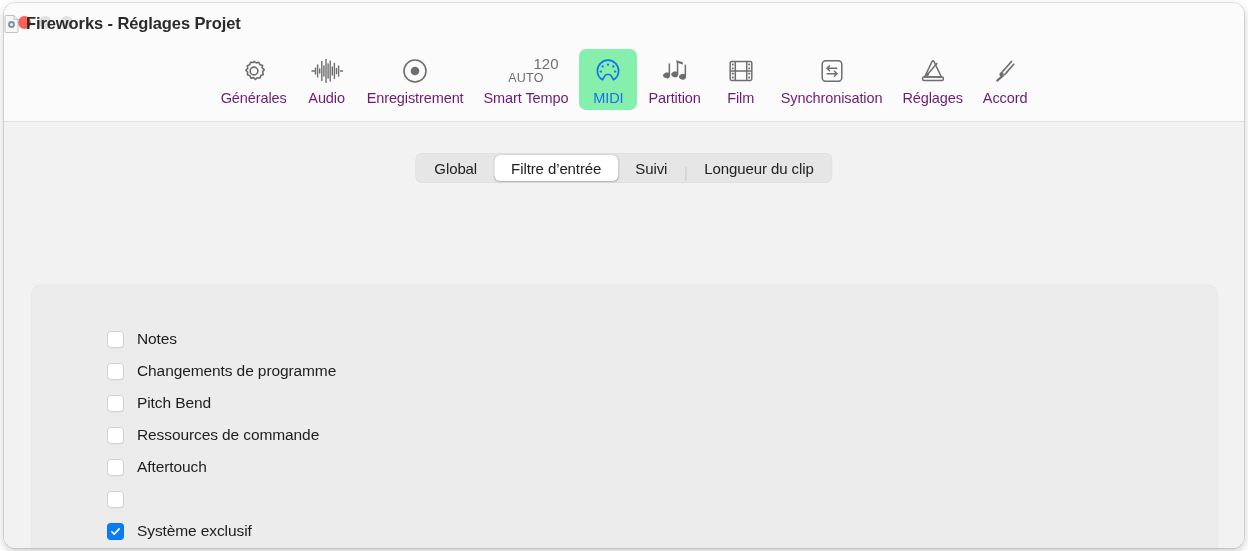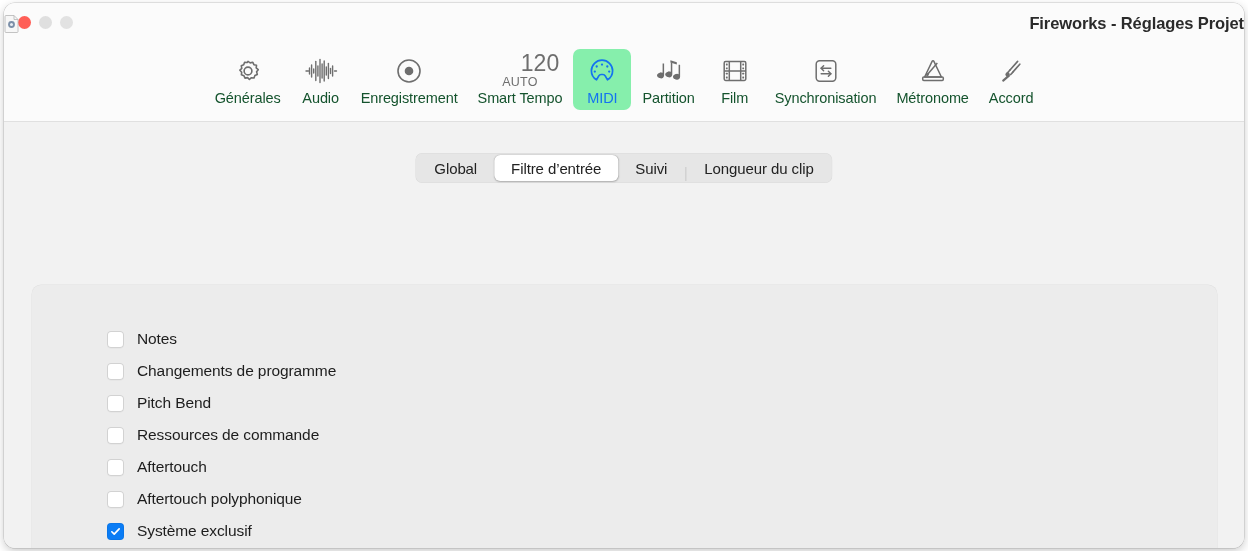--- a/index.html
+++ b/index.html
@@ -49,21 +49,21 @@
   }
   .tl-close  { background: #ff5f57; }
   .tl-min    { background: #dfdfdf; }
   .tl-max    { background: #e2e2e2; }
 
   .title-wrap {
     position: absolute;
     left: 0; right: 0;
     top: 11px;
     display: flex;
-    justify-content: space-between;
+    justify-content: flex-start;
     align-items: center;
     gap: 7px;
   }
   .title-doc-icon {
     width: 15px;
     height: 18px;
     position: relative;
     display: inline-block;
   }
   .title-text {
@@ -104,37 +104,37 @@
     display: flex;
     align-items: center;
     justify-content: center;
     color: #6e6e6e;
   }
   .tb-item.selected .tb-icon { color: #1473f0; }
 
   .tb-label {
     margin-top: 3px;
     font-size: 14.5px;
-    color: #14532d;
+    color: #701a75;
     white-space: nowrap;
     letter-spacing: -0.1px;
   }
   .tb-item.selected .tb-label { color: #1473f0; }
 
   
   .tempo-glyph {
     display: flex;
     flex-direction: column;
     align-items: center;
     justify-content: center;
     height: 33px;
     line-height: 1;
     color: #6e6e6e;
   }
-  .tempo-num  { font-size: 23px; letter-spacing: 0px; margin-left: 40px; }
+  .tempo-num  { font-size: 15px; letter-spacing: 0px; margin-left: 40px; }
   .tempo-auto { font-size: 12.5px; margin-top: 1px; letter-spacing: 0.2px; }
 
   
   .body-area {
     position: relative;
     height: 426px;
     background: #f2f2f2;
   }
 
   
@@ -376,21 +376,21 @@
 
     <div class="tb-item">
       <span class="tb-icon">
         <svg width="28" height="26" viewBox="0 0 28 26" fill="none" stroke="currentColor" stroke-width="1.5" stroke-linejoin="round">
           <path d="M13.1 3.4 a1 1 0 0 1 1.8 0 l7.5 15.6 h-16.8 z"></path>
           <path d="M4.8 19.0 h18.4 a1.1 1.1 0 0 1 1.1 1.1 v1.2 a1.1 1.1 0 0 1 -1.1 1.1 h-18.4 a1.1 1.1 0 0 1 -1.1 -1.1 v-1.2 a1.1 1.1 0 0 1 1.1 -1.1 z"></path>
           <path d="M18.3 5.1 L7.8 17.3"></path>
           <circle cx="8.3" cy="16.6" r="1.5" fill="currentColor" stroke="none"></circle>
         </svg>
       </span>
-      <span class="tb-label">Métronome</span>
+      <span class="tb-label">Réglages</span>
     </div>
 
     <div class="tb-item">
       <span class="tb-icon">
         <svg width="28" height="26" viewBox="0 0 28 26" fill="none" stroke="currentColor" stroke-width="1.6" stroke-linecap="round" stroke-linejoin="round">
           <path d="M20.6 3.4 L13.0 12.0"></path>
           <path d="M22.8 6.2 L15.6 14.4"></path>
           <path d="M13.0 12.0 L11.0 14.3 a2.2 2.2 0 0 0 0.1 3.0 l0.6 0.6"></path>
           <path d="M15.6 14.4 L13.7 16.6"></path>
           <path d="M11.7 17.9 L6.2 22.6" stroke-width="2.1"></path>
@@ -448,21 +448,20 @@
           <span class="cb-box">
             
           </span>
           <span class="cb-label">Aftertouch</span>
         </div>
 
         <div class="cb-row">
           <span class="cb-box">
             
           </span>
-          <span class="cb-label">Aftertouch polyphonique</span>
         </div>
 
         <div class="cb-row checked">
           <span class="cb-box">
             <svg class="cb-check" viewBox="0 0 12 12">
                 <path d="M2 6.3 L4.6 8.9 L10 3.1" fill="none" stroke="#ffffff" stroke-width="1.8" stroke-linecap="round" stroke-linejoin="round"></path>
               </svg>
           </span>
           <span class="cb-label">Système exclusif</span>
         </div>

